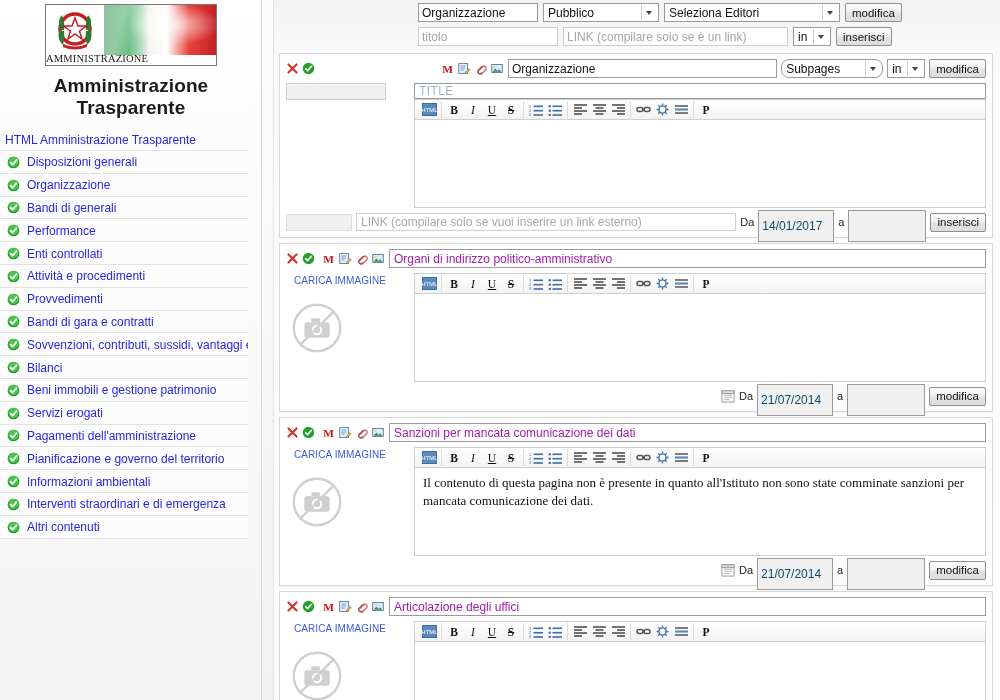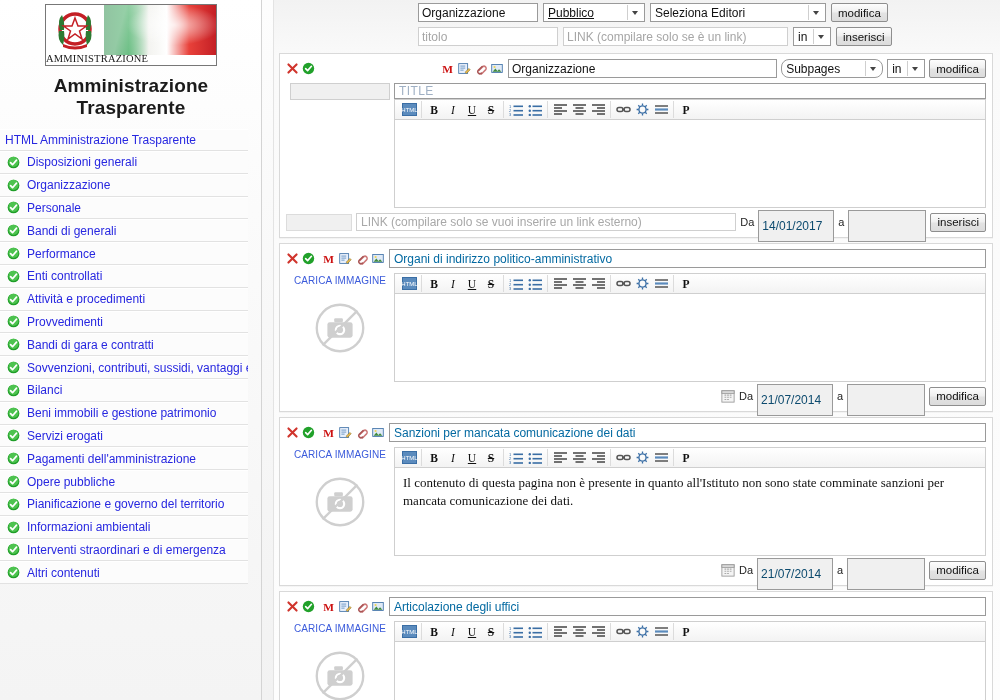--- a/index.html
+++ b/index.html
@@ -172,44 +172,44 @@
   .icon-group { display: flex; align-items: center; gap: 3px; }
   .mini { width: 13px; height: 13px; display: block; }
   .mini.wide { width: 14px; }
 
   .title-input {
     flex: 1;
     height: 19px;
     border: 1px solid #9a9a9a;
     background: #fff;
     font-size: 12px;
-    color: #0369a1;
+    color: #a21caf;
     display: flex; align-items: center;
     padding: 0 4px;
   }
   .title-input.placeholder { color: #9fb0c4; letter-spacing: .4px; }
 
   
   .editor-row { display: flex; margin-top: 4px; }
   .left-col {
     width: 108px; min-width: 108px;
-    display: flex; flex-direction: column; align-items: center;
+    display: flex; flex-direction: column; 
   }
   .left-col .blank-box {
     width: 100px; height: 17px;
     border: 1px solid #cfcfcf; background: #f0f0f0;
   }
   .carica {
     font-size: 10px; color: #3b5bdb; letter-spacing: .1px;
     margin-top: 2px; text-align: center;
   }
   .noimg {
     width: 62px; height: 62px; margin-top: 11px;
   }
-  .editor-col { flex: 1; display: flex; flex-direction: column; }
+  .editor-col { flex: 1; display: flex; flex-direction: column; margin-left: 20px; }
 
   .ed-toolbar {
     display: flex; align-items: center;
     height: 21px;
     border: 1px solid #cfcfcf;
     background: linear-gradient(to bottom, #ffffff 0%, #f3f3f3 100%);
     padding: 0 2px;
     gap: 0;
   }
   .tb-group { display: flex; align-items: center; padding: 0 3px; gap: 1px; }
@@ -314,28 +314,20 @@
   <li class="nav-item">
     <svg class="check-icon" viewBox="0 0 16 16">
       <circle cx="8" cy="8" r="7.2" fill="#1f9e28"></circle>
       <circle cx="8" cy="7.2" r="6.2" fill="#4dc34f"></circle>
       <path d="M4.4 8.2 L6.8 10.7 L11.7 5.1" stroke="#ffffff" stroke-width="2.1" fill="none" stroke-linecap="round" stroke-linejoin="round"></path>
     </svg>
     <span>Organizzazione</span>
   </li>
 
 
-  <li class="nav-item">
-    <svg class="check-icon" viewBox="0 0 16 16">
-      <circle cx="8" cy="8" r="7.2" fill="#1f9e28"></circle>
-      <circle cx="8" cy="7.2" r="6.2" fill="#4dc34f"></circle>
-      <path d="M4.4 8.2 L6.8 10.7 L11.7 5.1" stroke="#ffffff" stroke-width="2.1" fill="none" stroke-linecap="round" stroke-linejoin="round"></path>
-    </svg>
-    <span>Personale</span>
-  </li>
 
   <li class="nav-item">
     <svg class="check-icon" viewBox="0 0 16 16">
       <circle cx="8" cy="8" r="7.2" fill="#1f9e28"></circle>
       <circle cx="8" cy="7.2" r="6.2" fill="#4dc34f"></circle>
       <path d="M4.4 8.2 L6.8 10.7 L11.7 5.1" stroke="#ffffff" stroke-width="2.1" fill="none" stroke-linecap="round" stroke-linejoin="round"></path>
     </svg>
     <span>Bandi di generali</span>
   </li>
 
@@ -424,28 +416,20 @@
 
   <li class="nav-item">
     <svg class="check-icon" viewBox="0 0 16 16">
       <circle cx="8" cy="8" r="7.2" fill="#1f9e28"></circle>
       <circle cx="8" cy="7.2" r="6.2" fill="#4dc34f"></circle>
       <path d="M4.4 8.2 L6.8 10.7 L11.7 5.1" stroke="#ffffff" stroke-width="2.1" fill="none" stroke-linecap="round" stroke-linejoin="round"></path>
     </svg>
     <span>Pagamenti dell'amministrazione</span>
   </li>
 
-  <li class="nav-item">
-    <svg class="check-icon" viewBox="0 0 16 16">
-      <circle cx="8" cy="8" r="7.2" fill="#1f9e28"></circle>
-      <circle cx="8" cy="7.2" r="6.2" fill="#4dc34f"></circle>
-      <path d="M4.4 8.2 L6.8 10.7 L11.7 5.1" stroke="#ffffff" stroke-width="2.1" fill="none" stroke-linecap="round" stroke-linejoin="round"></path>
-    </svg>
-    <span>Opere pubbliche</span>
-  </li>
 
   <li class="nav-item">
     <svg class="check-icon" viewBox="0 0 16 16">
       <circle cx="8" cy="8" r="7.2" fill="#1f9e28"></circle>
       <circle cx="8" cy="7.2" r="6.2" fill="#4dc34f"></circle>
       <path d="M4.4 8.2 L6.8 10.7 L11.7 5.1" stroke="#ffffff" stroke-width="2.1" fill="none" stroke-linecap="round" stroke-linejoin="round"></path>
     </svg>
     <span>Pianificazione e governo del territorio</span>
   </li>
 
@@ -477,21 +461,21 @@
   </li>
 </ul>
   </div>
 
   <div class="sidebar-gutter"></div>
 
   <div class="main">
 
     <div class="toolbar-row">
       <div class="fakeinput" style="width:120px;">Organizzazione</div>
-      <div class="sel" style="width:102px;text-decoration:underline;">
+      <div class="sel" style="width:116px;">
         <span class="sep"></span>
         <span>Pubblico</span>
       </div>
       <div class="sel" style="width:176px;">
         <span class="sep"></span>
         <span>Seleziona Editori</span>
       </div>
       <div class="btn">modifica</div>
     </div>
 

